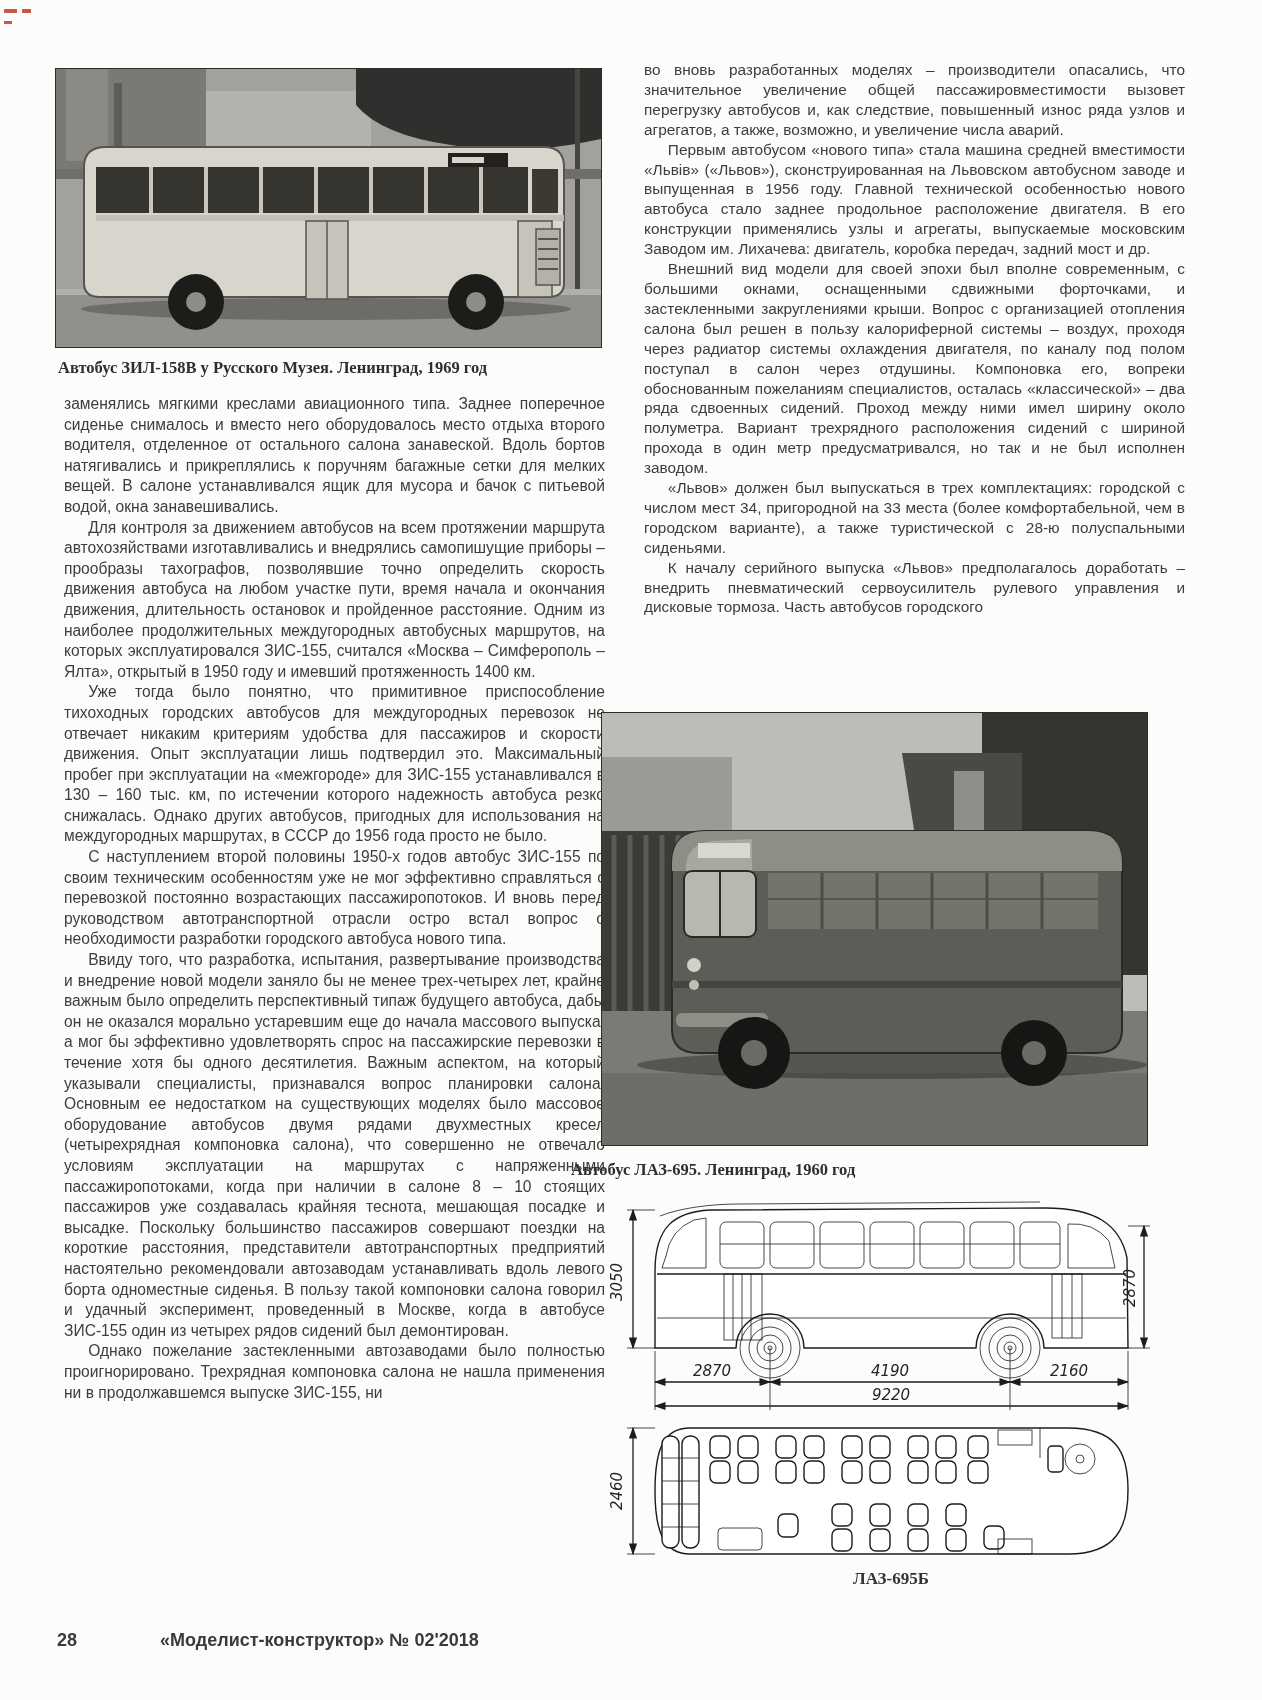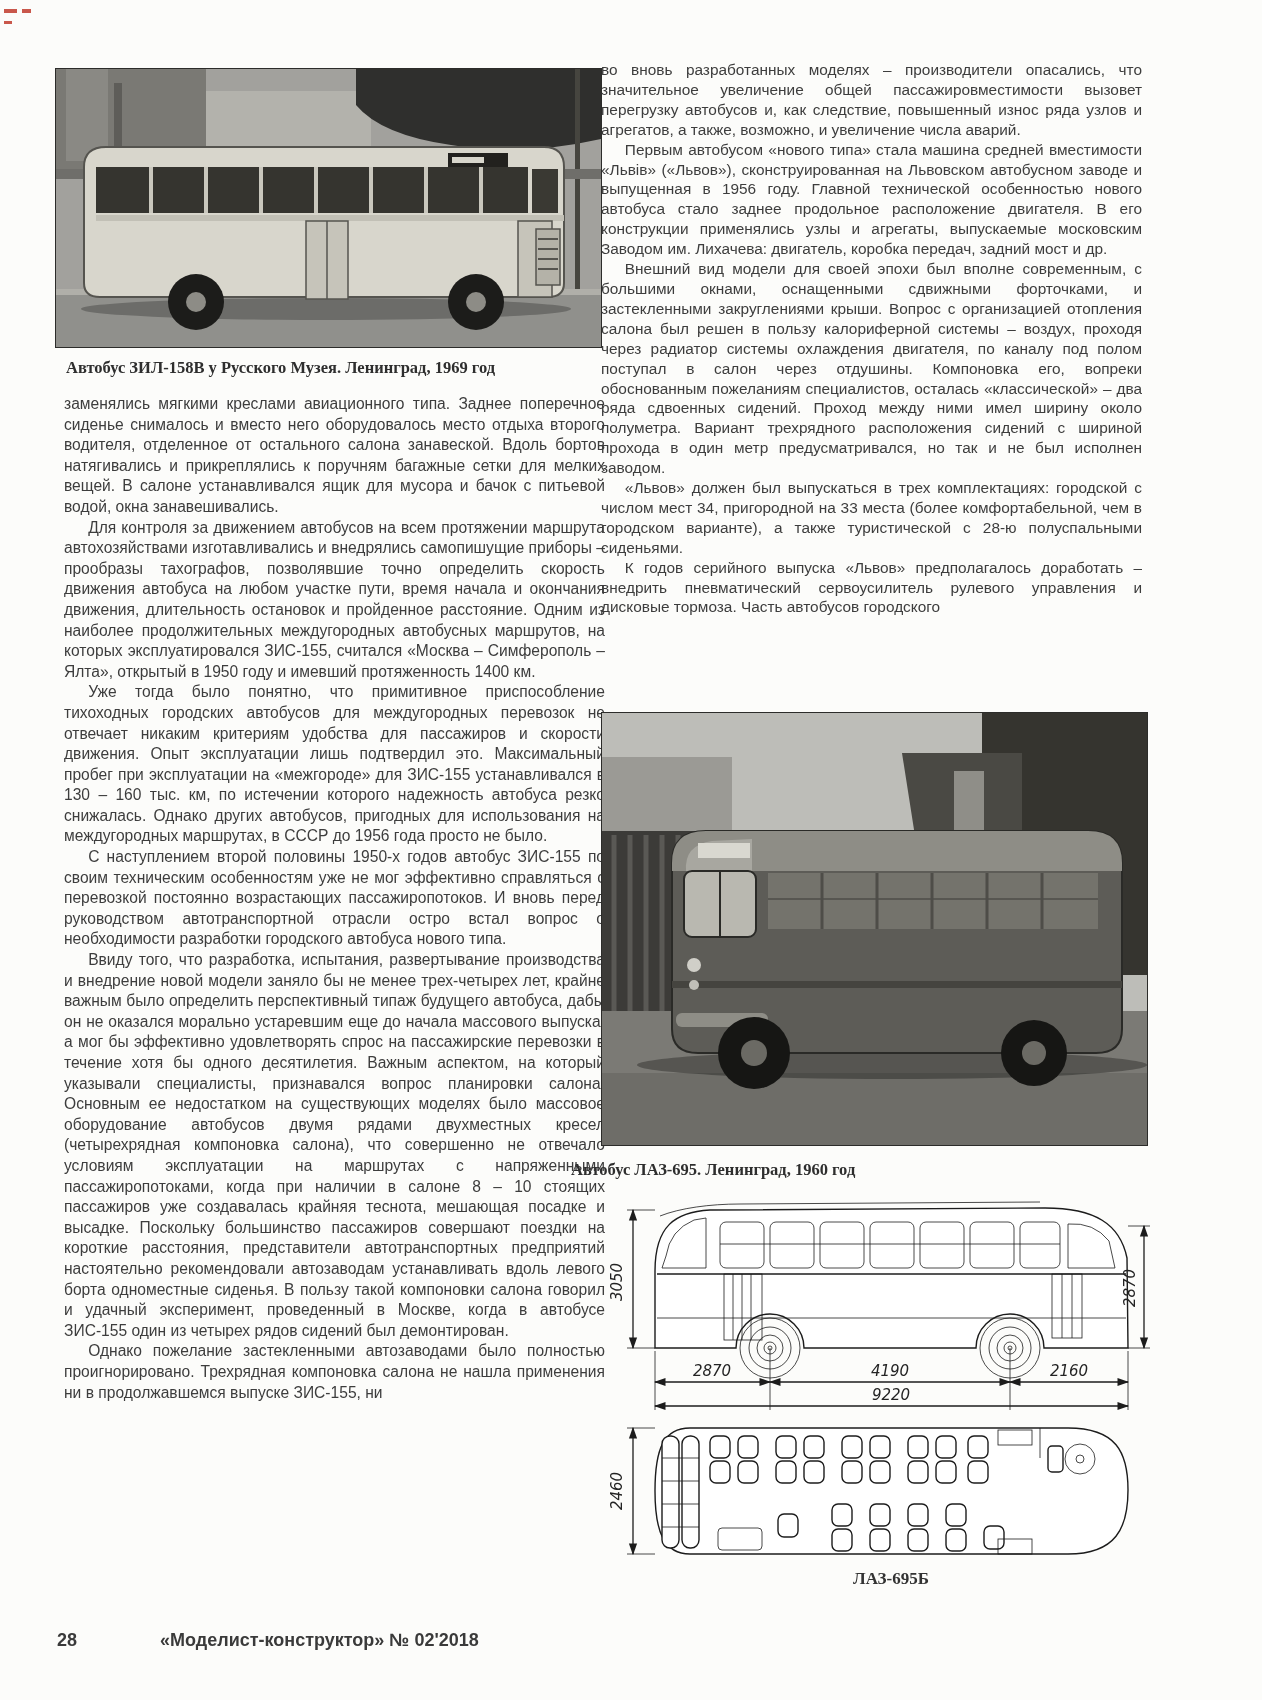--- a/index.html
+++ b/index.html
@@ -2,21 +2,21 @@
 <html><head>
 <meta charset="utf-8">
 <style>
   html,body{margin:0;padding:0;background:#e9e9e5;}
   #page{position:relative;width:1262px;height:1700px;background:#fcfcfa;
         font-family:"Liberation Sans",sans-serif;overflow:hidden;margin:0 auto;}
   .col{position:absolute;width:541px;color:#3d3d3d;font-size:15.6px;
        line-height:20.6px;text-align:justify;overflow:hidden;}
   .col p{margin:0;text-indent:1.55em;}
   .col p.first{text-indent:0;}
-  #right-col{line-height:19.9px;font-size:15.4px;}
+  #right-col{line-height:19.9px;font-size:15.4px;margin-left:43px;}
   .photo{position:absolute;border:1px solid #2c2c2a;background:#a9a8a4;}
   .photo svg{display:block;}
   .caption{position:absolute;font-family:"Liberation Serif",serif;font-weight:bold;
            font-size:16.5px;color:#2e2e2e;white-space:nowrap;}
   #drawing{position:absolute;left:600px;top:1196px;width:560px;height:400px;}
   .dim{font-style:italic;font-size:15px;font-family:"DejaVu Sans",sans-serif;fill:#242424;}
   .dlabel{font-family:"Liberation Serif",serif;font-weight:bold;font-size:17px;fill:#333;}
   #footer{position:absolute;left:0;top:1630px;width:1262px;height:30px;
           font-weight:bold;font-size:18px;color:#3a3a3a;}
   #footer .pn{position:absolute;left:57px;top:0;}
@@ -73,37 +73,37 @@
           <line x1="482" y1="200" x2="502" y2="200"></line>
       </g>
       <rect x="392" y="84" width="60" height="14" fill="#22211e"></rect>
       <rect x="396" y="88" width="32" height="6" fill="#d8d6cc"></rect>
       <circle cx="140" cy="233" r="28" fill="#1c1c1a"></circle>
         <circle cx="140" cy="233" r="10" fill="#8d8c86"></circle>
       <circle cx="420" cy="233" r="28" fill="#1c1c1a"></circle>
         <circle cx="420" cy="233" r="10" fill="#8d8c86"></circle>
     </svg>
   </div>
-  <div class="caption" style="left:66px;top:358px;">Автобус ЗИЛ-158В у Русского Музея. Ленинград, 1969 год</div>
+  <div class="caption" style="left:58px;top:358px;">Автобус ЗИЛ-158В у Русского Музея. Ленинград, 1969 год</div>
 
   <div class="col" id="left-col" style="left:64px;top:394px;height:1152px;">
     <p class="first">заменялись мягкими креслами авиационного типа. Заднее поперечное сиденье снималось и вместо него оборудовалось место отдыха второго водителя, отделенное от остального салона занавеской. Вдоль бортов натягивались и прикреплялись к поручням багажные сетки для мелких вещей. В салоне устанавливался ящик для мусора и бачок с питьевой водой, окна занавешивались.</p>
     <p>Для контроля за движением автобусов на всем протяжении маршрута автохозяйствами изготавливались и внедрялись самопишущие приборы – прообразы тахографов, позволявшие точно определить скорость движения автобуса на любом участке пути, время начала и окончания движения, длительность остановок и пройденное расстояние. Одним из наиболее продолжительных междугородных автобусных маршрутов, на которых эксплуатировался ЗИС-155, считался «Москва – Симферополь – Ялта», открытый в 1950 году и имевший протяженность 1400 км.</p>
     <p>Уже тогда было понятно, что примитивное приспособление тихоходных городских автобусов для междугородных перевозок не отвечает никаким критериям удобства для пассажиров и скорости движения. Опыт эксплуатации лишь подтвердил это. Максимальный пробег при эксплуатации на «межгороде» для ЗИС-155 устанавливался в 130 – 160 тыс. км, по истечении которого надежность автобуса резко снижалась. Однако других автобусов, пригодных для использования на междугородных маршрутах, в СССР до 1956 года просто не было.</p>
     <p>С наступлением второй половины 1950-х годов автобус ЗИС-155 по своим техническим особенностям уже не мог эффективно справляться с перевозкой постоянно возрастающих пассажиропотоков. И вновь перед руководством автотранспортной отрасли остро встал вопрос о необходимости разработки городского автобуса нового типа.</p>
     <p>Ввиду того, что разработка, испытания, развертывание производства и внедрение новой модели заняло бы не менее трех-четырех лет, крайне важным было определить перспективный типаж будущего автобуса, дабы он не оказался морально устаревшим еще до начала массового выпуска, а мог бы эффективно удовлетворять спрос на пассажирские перевозки в течение хотя бы одного десятилетия. Важным аспектом, на который указывали специалисты, признавался вопрос планировки салона. Основным ее недостатком на существующих моделях было массовое оборудование автобусов двумя рядами двухместных кресел (четырехрядная компоновка салона), что совершенно не отвечало условиям эксплуатации на маршрутах с напряженными пассажиропотоками, когда при наличии в салоне 8 – 10 стоящих пассажиров уже создавалась крайняя теснота, мешающая посадке и высадке. Поскольку большинство пассажиров совершают поездки на короткие расстояния, представители автотранспортных предприятий настоятельно рекомендовали автозаводам устанавливать вдоль левого борта одноместные сиденья. В пользу такой компоновки салона говорил и удачный эксперимент, проведенный в Москве, когда в автобусе ЗИС-155 один из четырех рядов сидений был демонтирован.</p>
     <p>Однако пожелание застекленными автозаводами было полностью проигнорировано. Трехрядная компоновка салона не нашла применения ни в продолжавшемся выпуске ЗИС-155, ни</p>
   </div>
 
   <div class="col" id="right-col" style="left:601px;top:60px;height:650px;">
     <p class="first">во вновь разработанных моделях – производители опасались, что значительное увеличение общей пассажировместимости вызовет перегрузку автобусов и, как следствие, повышенный износ ряда узлов и агрегатов, а также, возможно, и увеличение числа аварий.</p>
     <p>Первым автобусом «нового типа» стала машина средней вместимости «Львів» («Львов»), сконструированная на Львовском автобусном заводе и выпущенная в 1956 году. Главной технической особенностью нового автобуса стало заднее продольное расположение двигателя. В его конструкции применялись узлы и агрегаты, выпускаемые московским Заводом им. Лихачева: двигатель, коробка передач, задний мост и др.</p>
     <p>Внешний вид модели для своей эпохи был вполне современным, с большими окнами, оснащенными сдвижными форточками, и застекленными закруглениями крыши. Вопрос с организацией отопления салона был решен в пользу калориферной системы – воздух, проходя через радиатор системы охлаждения двигателя, по каналу под полом поступал в салон через отдушины. Компоновка его, вопреки обоснованным пожеланиям специалистов, осталась «классической» – два ряда сдвоенных сидений. Проход между ними имел ширину около полуметра. Вариант трехрядного расположения сидений с шириной прохода в один метр предусматривался, но так и не был исполнен заводом.</p>
     <p>«Львов» должен был выпускаться в трех комплектациях: городской с числом мест 34, пригородной на 33 места (более комфортабельной, чем в городском варианте), а также туристической с 28-ю полуспальными сиденьями.</p>
-    <p>К годов серийного выпуска «Львов» предполагалось доработать – внедрить пневматический сервоусилитель рулевого управления и дисковые тормоза. Часть автобусов городского</p>
+    <p>К началу серийного выпуска «Львов» предполагалось доработать – внедрить пневматический сервоусилитель рулевого управления и дисковые тормоза. Часть автобусов городского</p>
   </div>
 
   <div class="photo" style="left:601px;top:712px;width:545px;height:432px;">
     <svg width="545" height="432" viewBox="0 0 545 432">
       <rect x="0" y="0" width="545" height="432" fill="#bdbdb8"></rect>
       <rect x="0" y="44" width="130" height="120" fill="#9b9a95"></rect>
       <path d="M380,0 h165 v262 h-120 q-40,-80 -45,-160 z" fill="#35342f"></path>
       <path d="M300,40 h120 v160 h-95 z" fill="#4a4944"></path>
       <rect x="352" y="58" width="30" height="204" fill="#8f8e88"></rect>
       <rect x="0" y="118" width="145" height="184" fill="#3c3b38"></rect>

